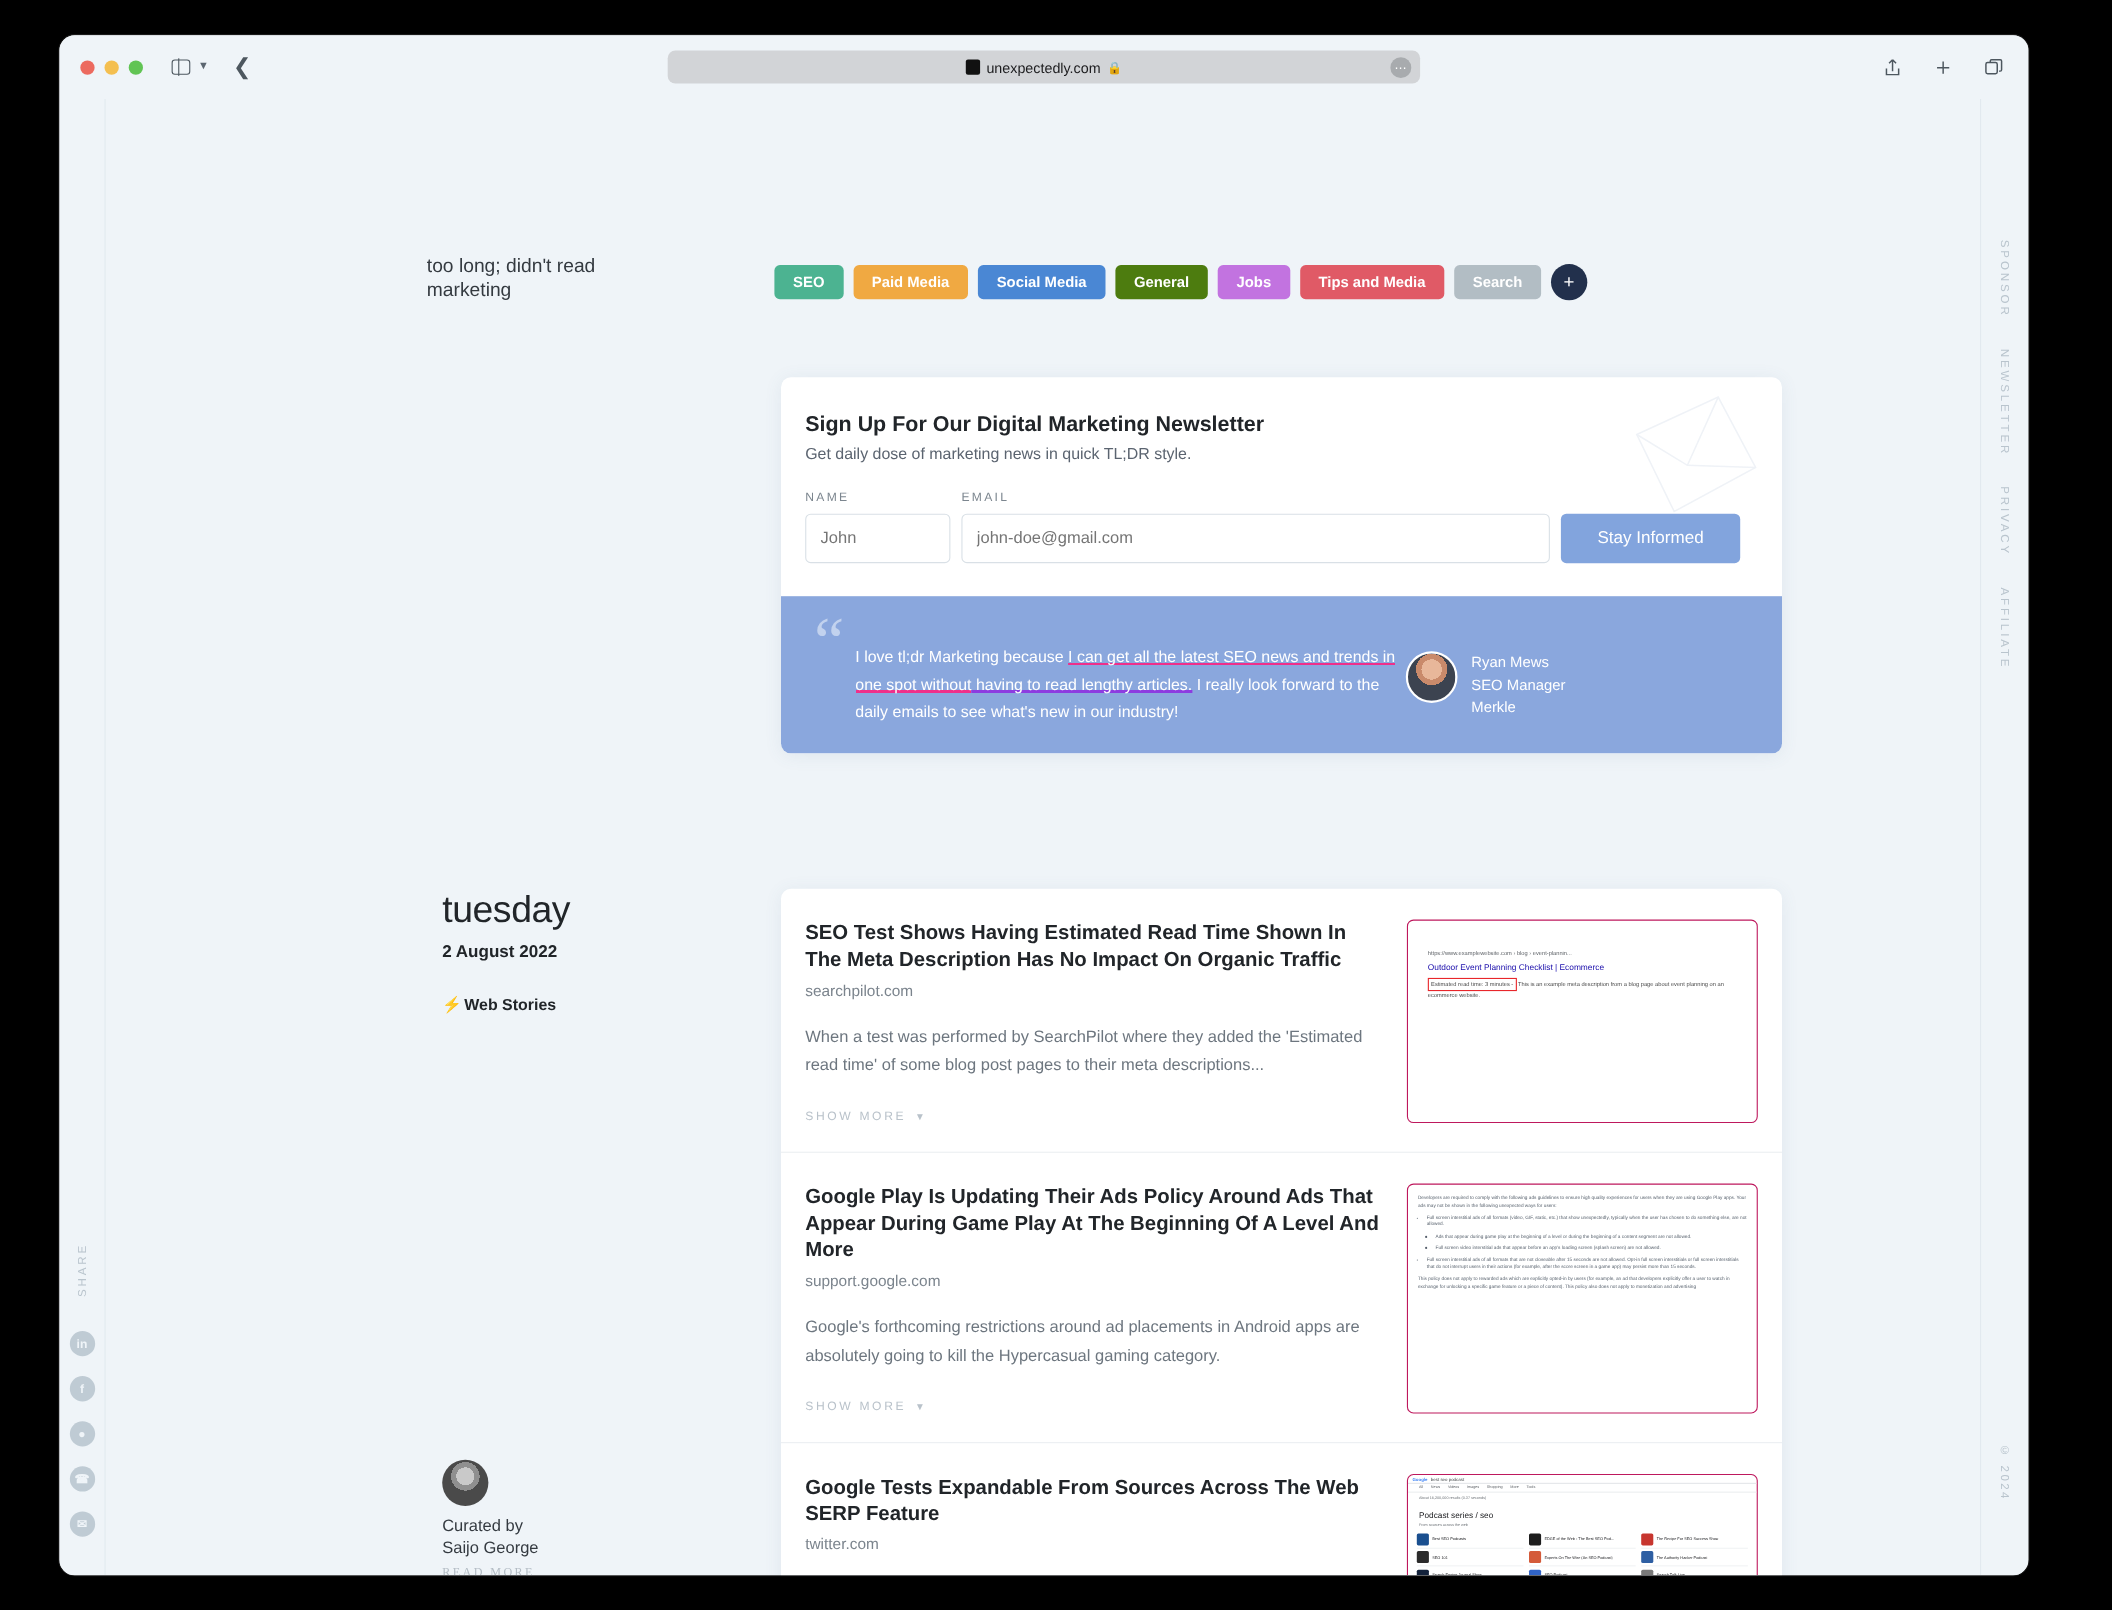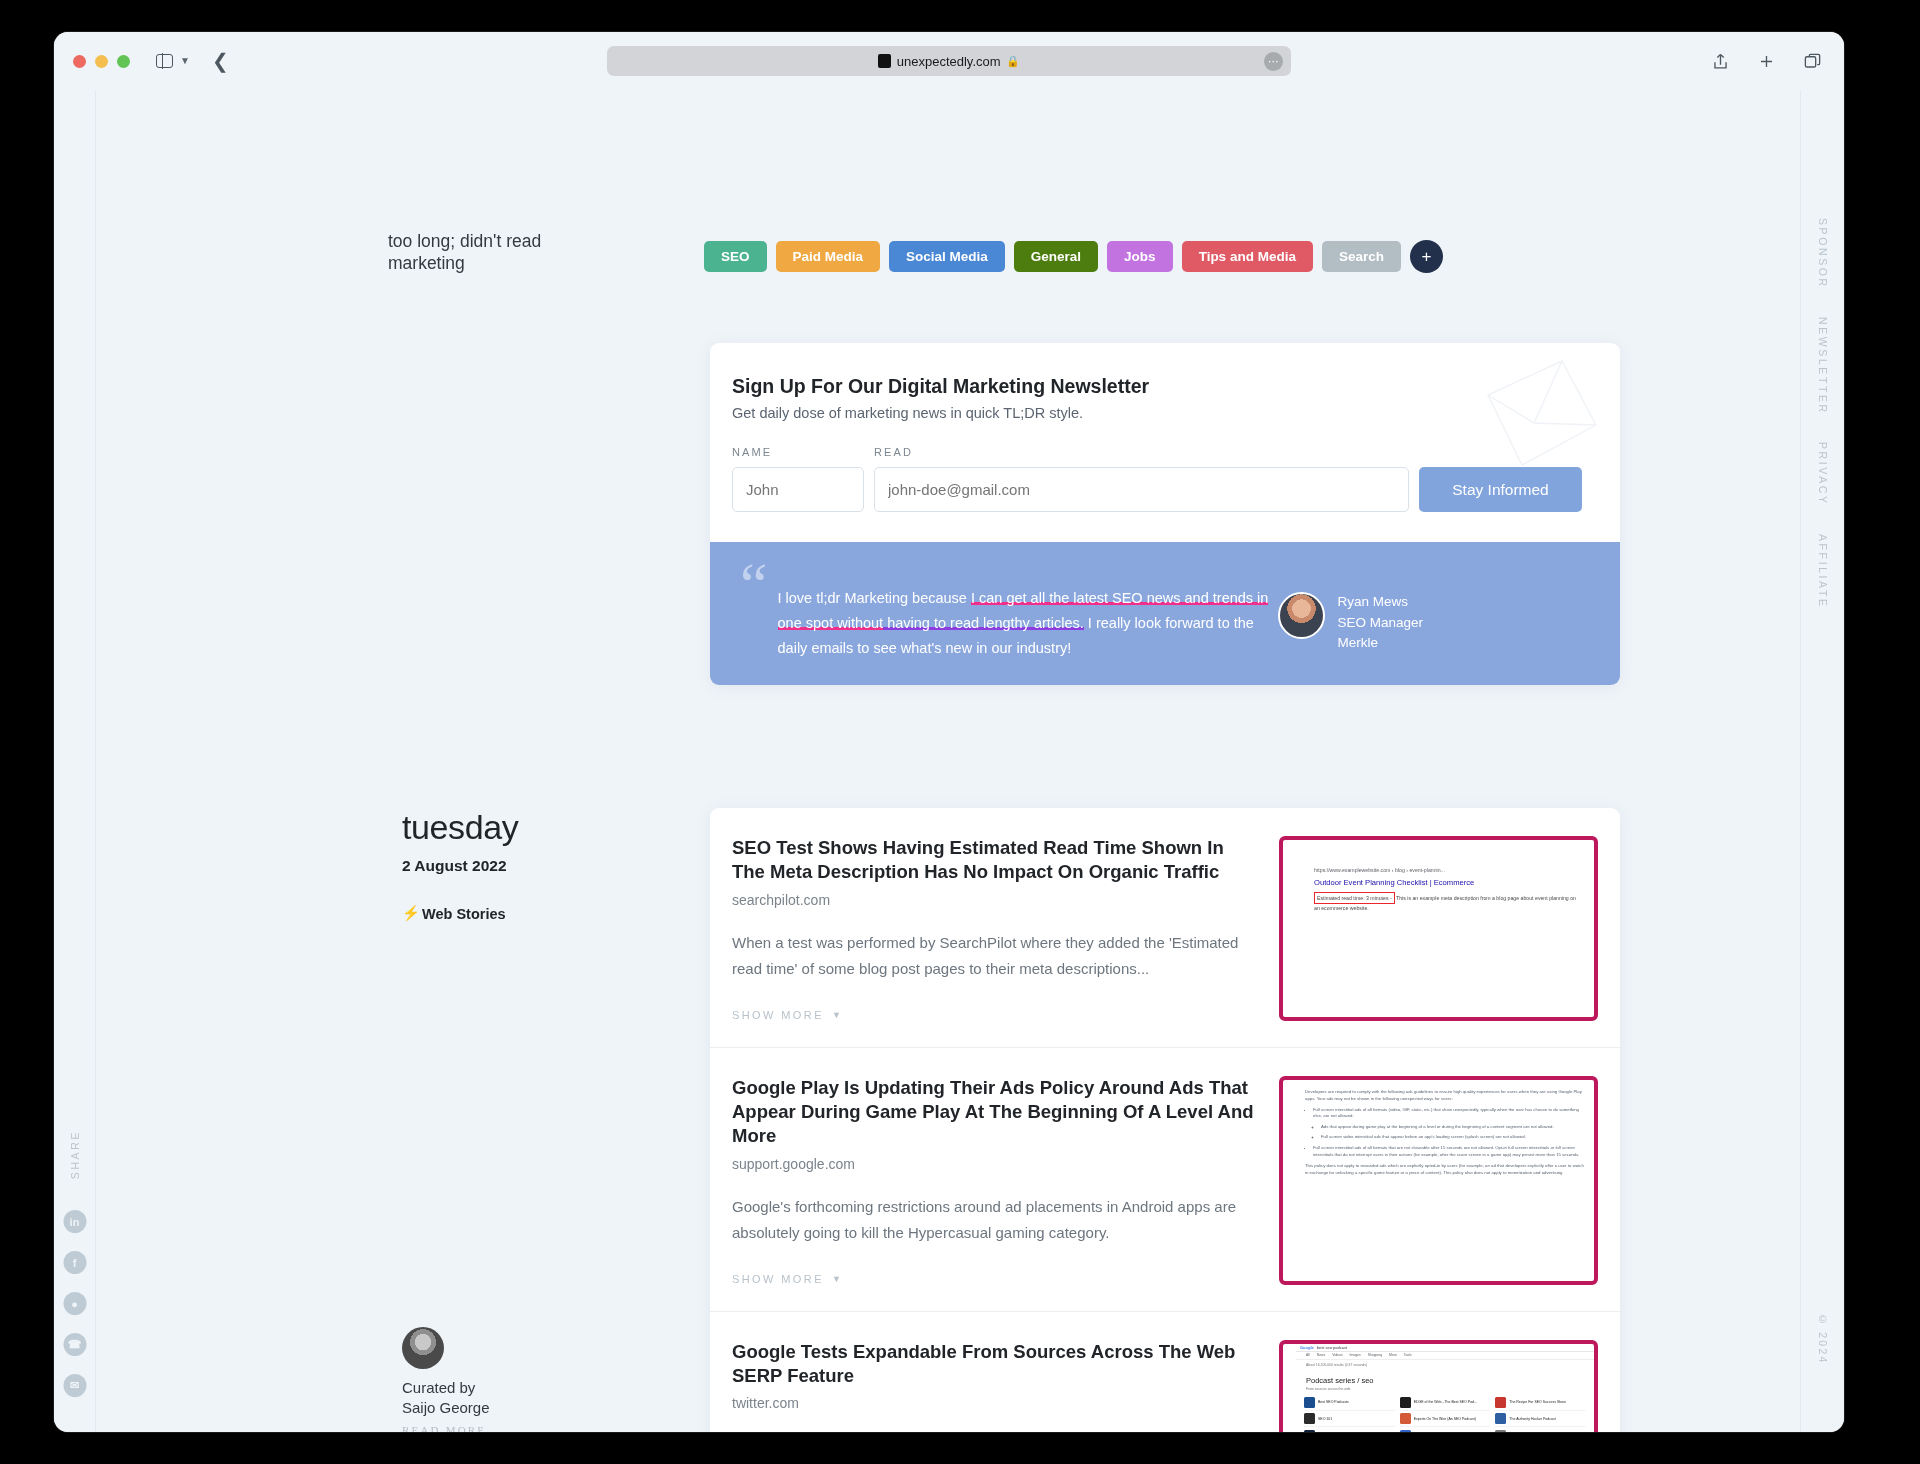--- a/index.html
+++ b/index.html
@@ -235,22 +235,22 @@
     font-size: 18.5px; font-weight: bold; color: #212529; line-height: 1.32;
   }
   .art-src { font-size: 14px; color: #7b848d; margin-top: 7px; }
   .art-desc { font-size: 15px; color: #6d767f; line-height: 1.76; margin-top: 22px; }
   .show-more {
     font-size: 11px; letter-spacing: 2.4px; color: #b9c2ca; margin-top: 26px;
     display: flex; align-items: center; gap: 8px; cursor: pointer;
   }
   .chev { font-size: 9px; }
   .thumb {
-    width: 319px; flex: none; border: 4px solid #be185d; border-radius: 6px;
-    background: #fff; overflow: hidden; position: relative; padding-left: 13px;
+    width: 319px; flex: none; border: 1px solid #be185d; border-radius: 6px;
+    background: #fff; overflow: hidden; position: relative;
   }
 
   
   .t1 { padding: 26px 18px 0 18px; font-size: 5.2px; color: #4a4a4a; line-height: 1.55; }
   .t1 .u { color: #5f6368; }
   .t1 .h { color: #1a0dab; font-size: 7.6px; margin: 3px 0 3px 0; }
   .t1 .boxed { border: 1.2px solid #e8262b; display: inline-block; padding: 1px 2px; }
   
   .t2 { padding: 9px 9px; font-size: 4.3px; color: #555f6b; line-height: 1.62; }
   .t2 ul { margin: 4px 0 4px 8px; }
@@ -351,21 +351,21 @@
             <path d="M92 8 L64 70"></path>
           </svg>
           <div class="nl-title">Sign Up For Our Digital Marketing Newsletter</div>
           <div class="nl-sub">Get daily dose of marketing news in quick TL;DR style.</div>
           <div class="nl-fields">
             <div class="fld name">
               <span class="fld-label">NAME</span>
               <input type="text" placeholder="John" style="">
             </div>
             <div class="fld email">
-              <span class="fld-label">READ</span>
+              <span class="fld-label">EMAIL</span>
               <input type="text" placeholder="john-doe@gmail.com" style="">
             </div>
             <button class="btn-stay">Stay Informed</button>
           </div>
         </div>
 
         <div class="quote">
           <div class="qmark">“</div>
           <div class="qtext">
             <span>I love tl;dr Marketing because </span><span class="hl-pink">I can get all the latest SEO news and trends in one spot without</span><span class="hl-purple"> having to read lengthy articles.</span><span> I really look forward to the daily emails to see what's new in our industry!</span>

